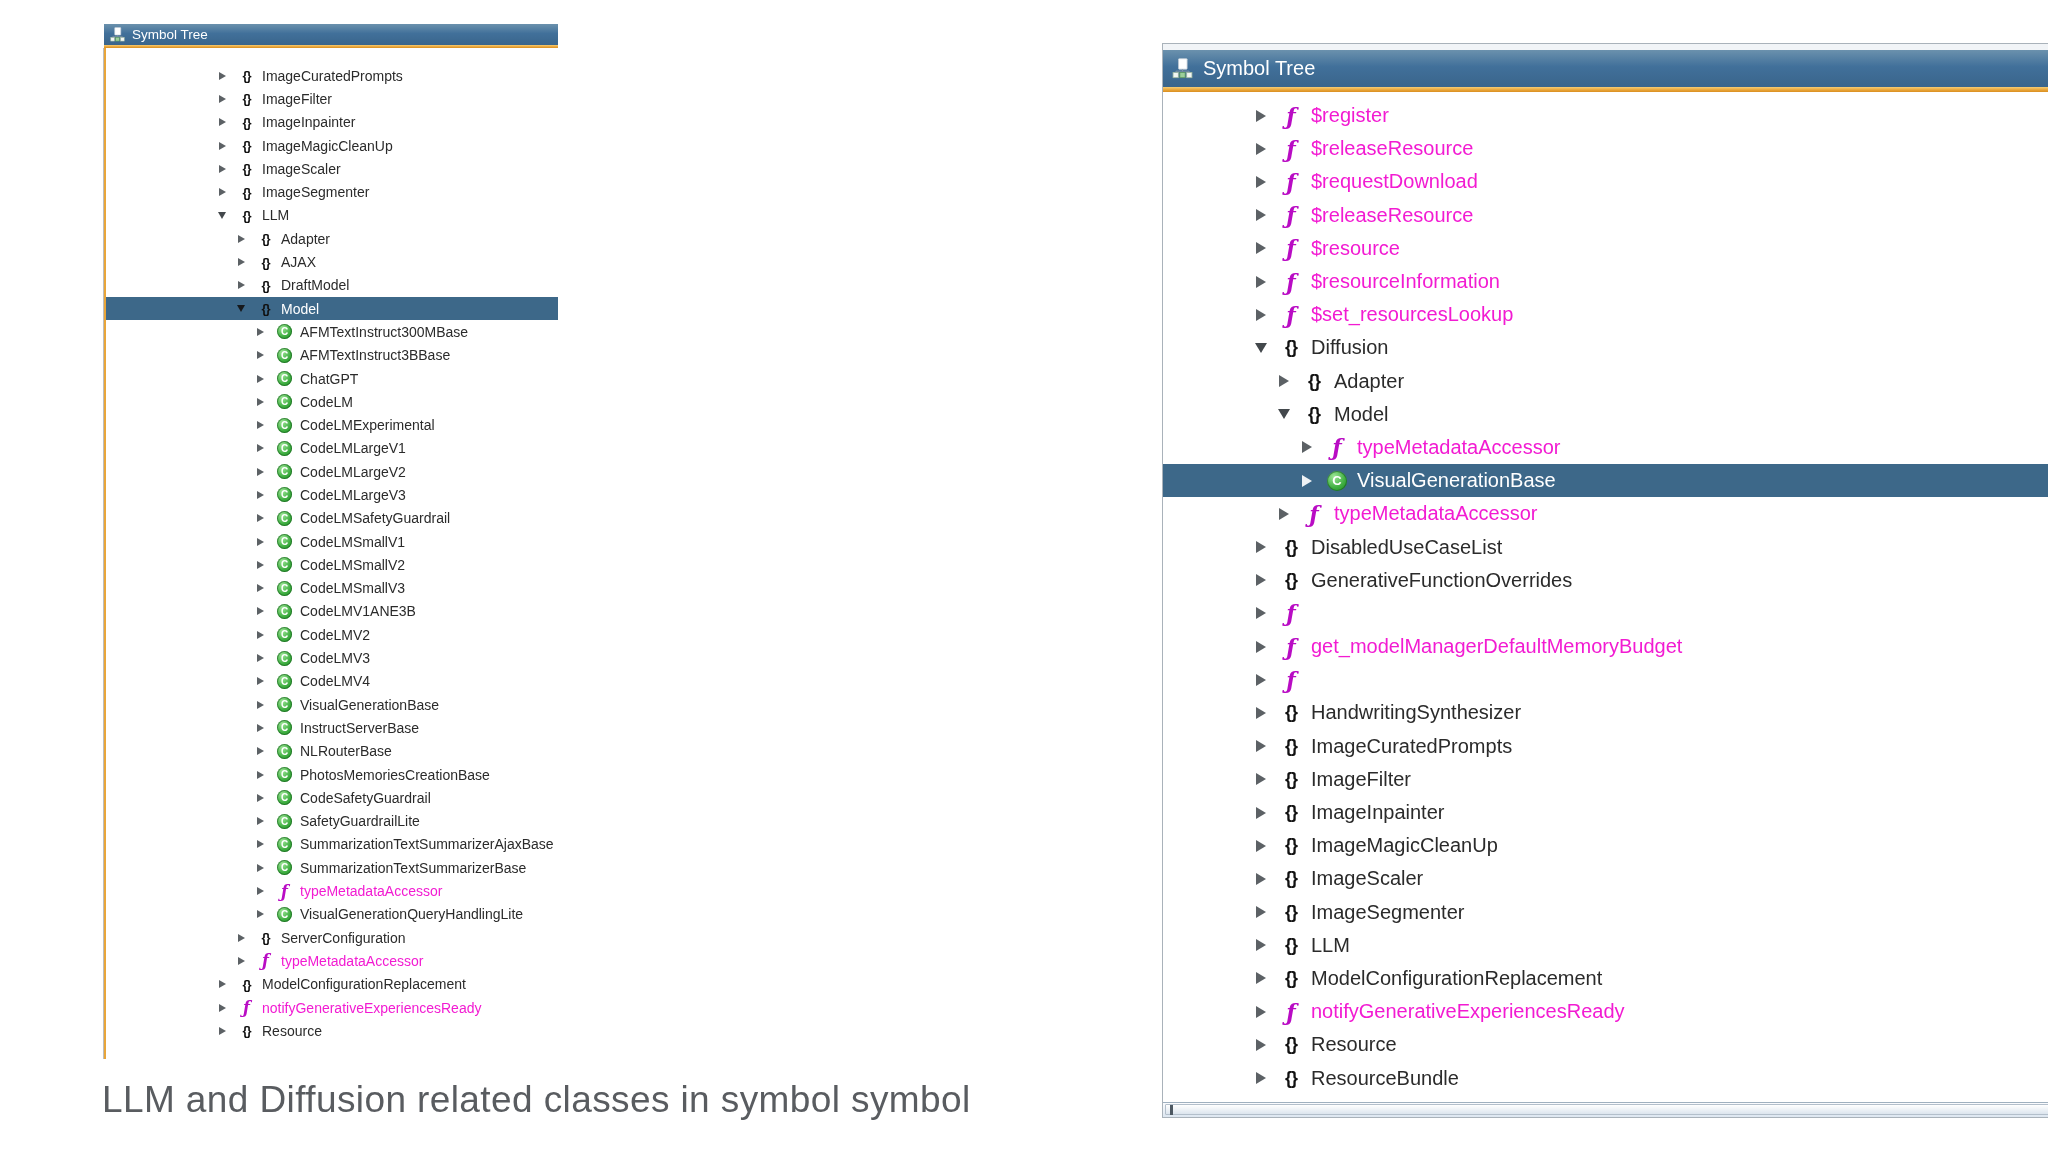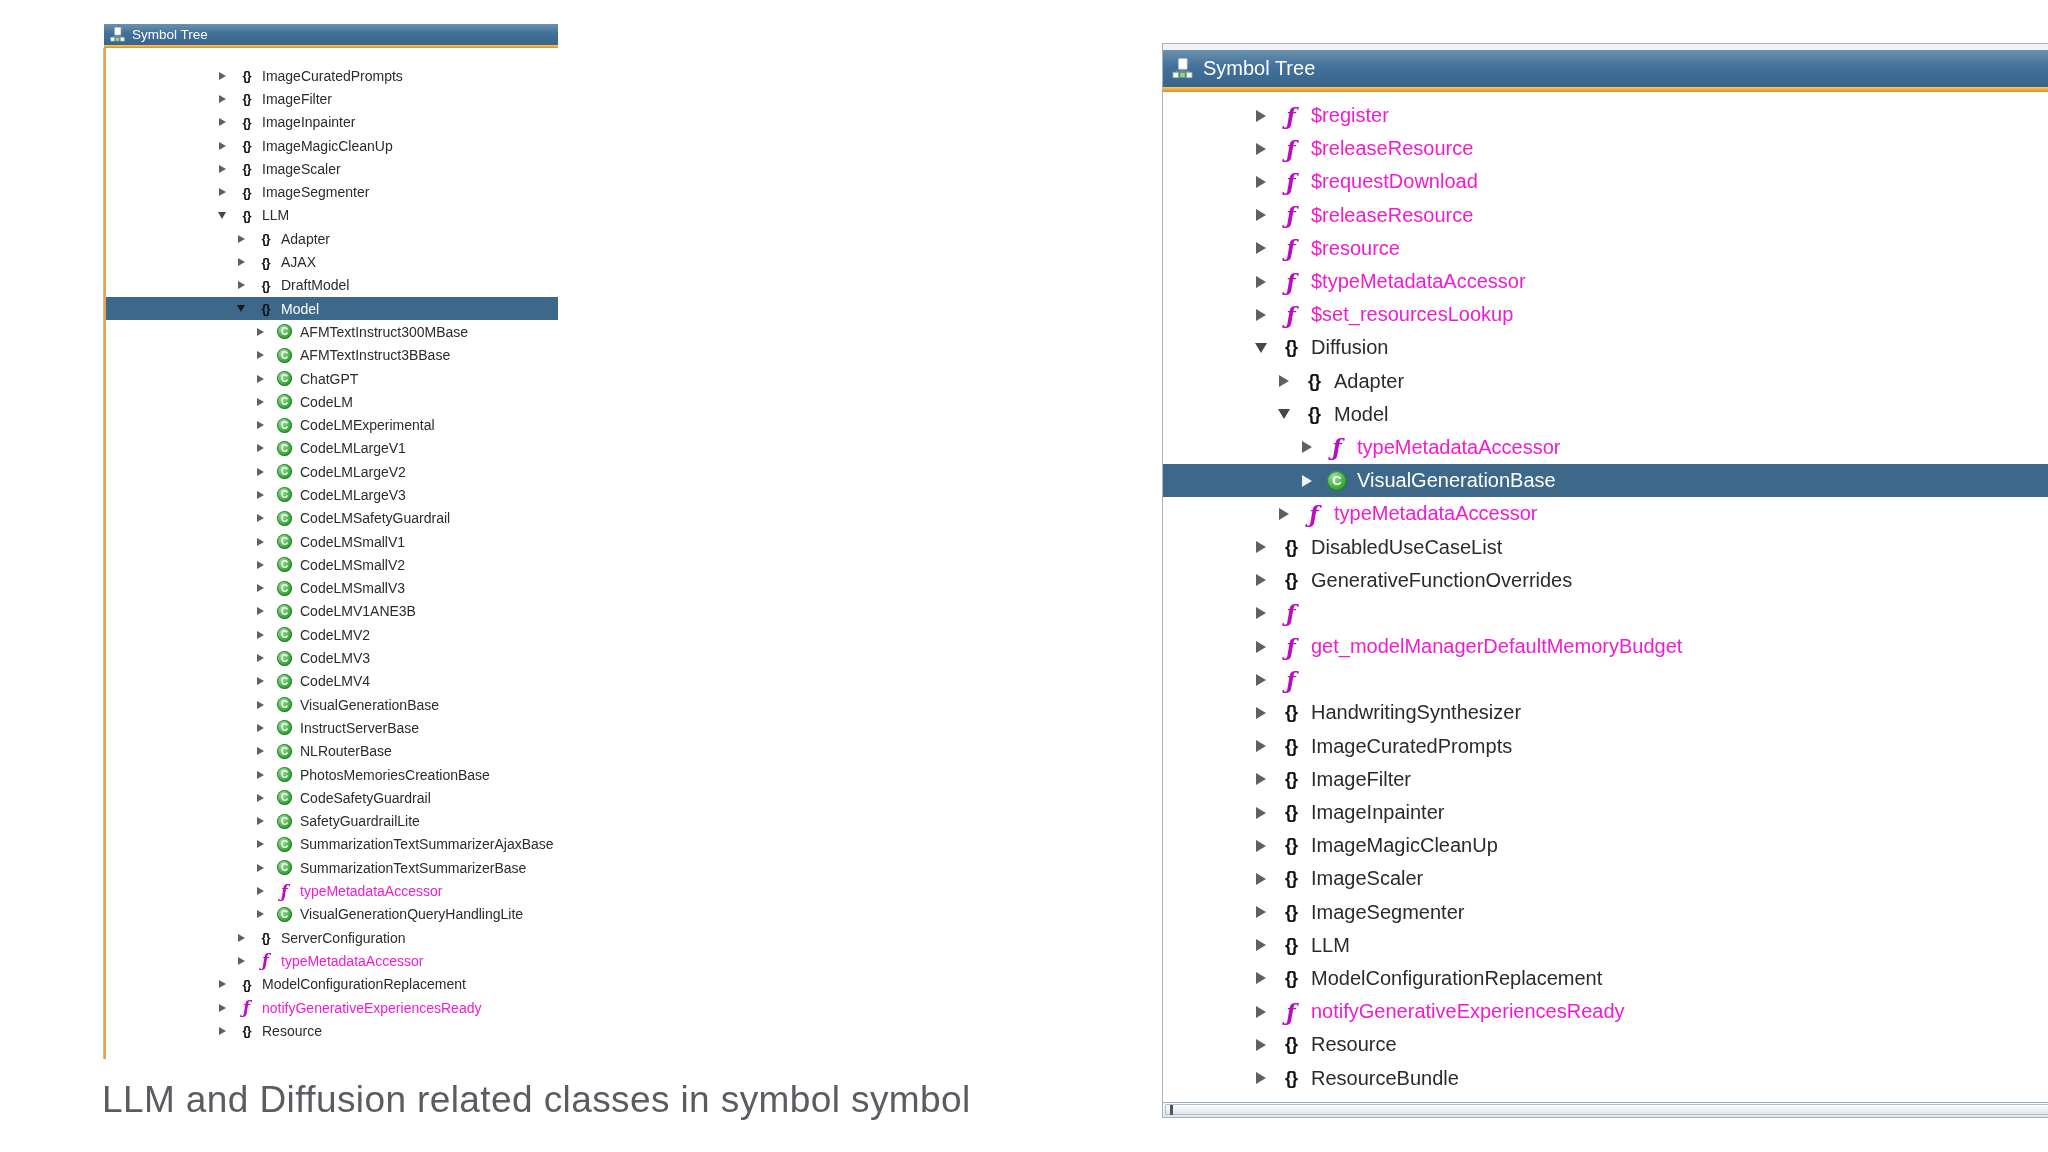--- a/index.html
+++ b/index.html
@@ -525,21 +525,21 @@
           </span>
           <span class="label fn">$resource</span>
         </div>
         <div class="row" style="padding-left: 90px;">
           <span class="twrap">
             <span class="tri-r"></span>
           </span>
           <span class="icn">
             <span class="fnicon">ƒ</span>
           </span>
-          <span class="label fn">$typeMetadataAccessor</span>
+          <span class="label fn">$resourceInformation</span>
         </div>
         <div class="row" style="padding-left: 90px;">
           <span class="twrap">
             <span class="tri-r"></span>
           </span>
           <span class="icn">
             <span class="fnicon">ƒ</span>
           </span>
           <span class="label fn">$set_resourcesLookup</span>
         </div>

